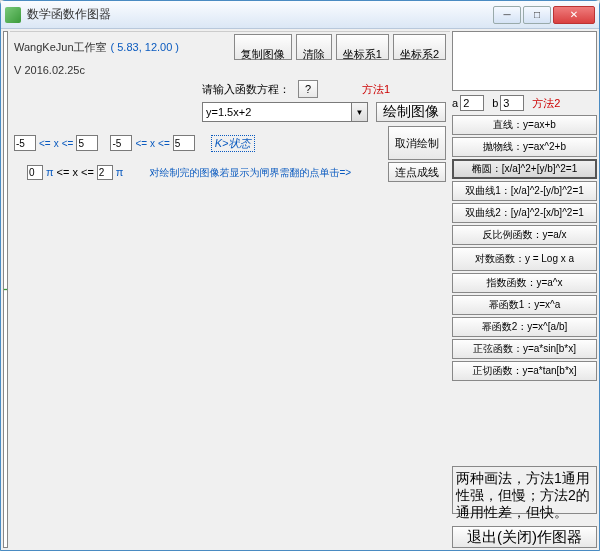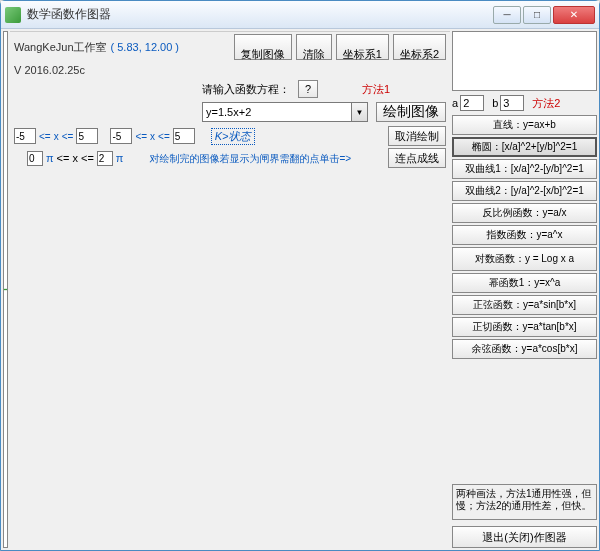--- a/index.html
+++ b/index.html
@@ -36,22 +36,22 @@
 .combo .dd { width: 16px; height: 20px; border: 1px solid #7a7a7a; border-left: none; background: linear-gradient(#f5f5f5,#ddd); display: flex; align-items: center; justify-content: center; font-size: 8px; cursor: pointer; }
 .range-row { display: flex; align-items: center; gap: 3px; padding: 2px 4px; font-size: 11px; }
 .range-row input { width: 22px; height: 16px; border: 1px solid #7a7a7a; font-size: 10px; padding: 0 1px; }
 .range-row .le { color: #0a5abf; font-size: 10px; }
 .status-label { color: #0a5abf; border: 1px dotted #0a5abf; padding: 0 3px; font-size: 11px; font-style: italic; }
 .pi-row { display: flex; align-items: center; gap: 3px; padding: 0 4px; font-size: 11px; }
 .pi-row input { width: 16px; height: 15px; border: 1px solid #7a7a7a; font-size: 10px; padding: 0 1px; }
 .pi-row .pi { color: #0a5abf; }
 .hint { color: #0a5abf; font-size: 10px; line-height: 1.1; }
 .bottom-left-block { border-top: 1px solid #ccc; }
-.right .desc { height: 36px; border: 1px solid #888; background: #f0f0f0; font-size: 10px; padding: 3px; line-height: 1.2; }
-.right .exit { height: 22px; border: 1px solid #888; background: linear-gradient(#fefefe,#e8e8e8); font-size: 11px; display: flex; align-items: center; justify-content: center; cursor: pointer; margin-top: 4px; }
+.right .desc { height: 48px; border: 1px solid #888; background: #f0f0f0; font-size: 14px; padding: 3px; line-height: 1.2; }
+.right .exit { height: 22px; border: 1px solid #888; background: linear-gradient(#fefefe,#e8e8e8); font-size: 15px; display: flex; align-items: center; justify-content: center; cursor: pointer; margin-top: 10px; }
 .ver { color: #333; font-size: 11px; }
 </style>
 </head>
 <body>
 
 <div class="window">
   <div class="titlebar">
     <div class="icon"></div>
     <div class="title">数学函数作图器</div>
     <div class="winbtns">
@@ -104,21 +104,21 @@
           <input type="text" value="5" style="">
           <span style="width:6px"></span>
           <input type="text" value="-5" style="">
           <span class="le">&lt;=</span>
           <span class="le">x</span>
           <span class="le">&lt;=</span>
           <input type="text" value="5" style="">
           <span style="width:10px"></span>
           <span class="status-label">K&gt;状态</span>
           <span style="flex:1"></span>
-          <button class="btn" style="height:20px;padding:0 6px;border:1px solid #888;background:linear-gradient(#fefefe,#e8e8e8);font-size:11px">取消绘制</button>
+          <button class="btn" style="height:34px;padding:0 6px;border:1px solid #888;background:linear-gradient(#fefefe,#e8e8e8);font-size:11px">取消绘制</button>
         </div>
         <div class="pi-row">
           <span style="width:10px"></span>
           <input type="text" value="0" style="">
           <span class="pi">π</span>
           <span class="le">&lt;=</span>
           <span class="le">x</span>
           <span class="le">&lt;=</span>
           <input type="text" value="2" style="">
           <span class="pi">π</span>
@@ -133,29 +133,30 @@
       <div class="preview"></div>
       <div class="ab-row">
         <span>a</span>
         <input type="text" value="2" style="">
         <span style="width:4px"></span>
         <span>b</span>
         <input type="text" value="3" style="">
         <span class="method2">方法2</span>
       </div>
       <div class="fnbtn">直线：y=ax+b</div>
+      <div class="fnbtn">抛物线：y=ax^2+b</div>
       <div class="fnbtn sel">椭圆：[x/a]^2+[y/b]^2=1</div>
       <div class="fnbtn">双曲线1：[x/a]^2-[y/b]^2=1</div>
       <div class="fnbtn">双曲线2：[y/a]^2-[x/b]^2=1</div>
       <div class="fnbtn">反比例函数：y=a/x</div>
-      <div class="fnbtn">指数函数：y=a^x</div>
       <div class="fnbtn tall">对数函数：y = Log x
 a</div>
+      <div class="fnbtn">指数函数：y=a^x</div>
       <div class="fnbtn">幂函数1：y=x^a</div>
+      <div class="fnbtn">幂函数2：y=x^[a/b]</div>
       <div class="fnbtn">正弦函数：y=a*sin[b*x]</div>
       <div class="fnbtn">正切函数：y=a*tan[b*x]</div>
-      <div class="fnbtn">余弦函数：y=a*cos[b*x]</div>
       <div style="flex:1"></div>
       <div class="desc">两种画法，方法1通用性强，但慢；方法2的通用性差，但快。</div>
       <div class="exit">退出(关闭)作图器</div>
     </div>
   </div>
 </div>
 
 </body></html>

